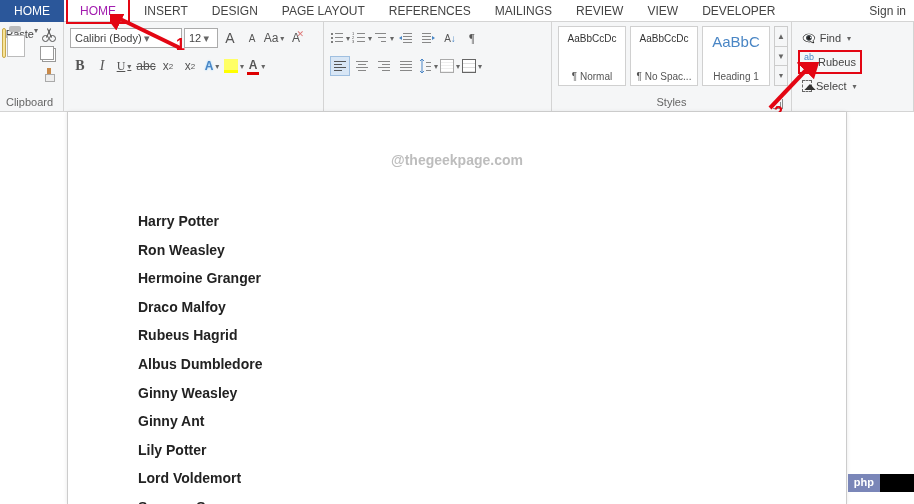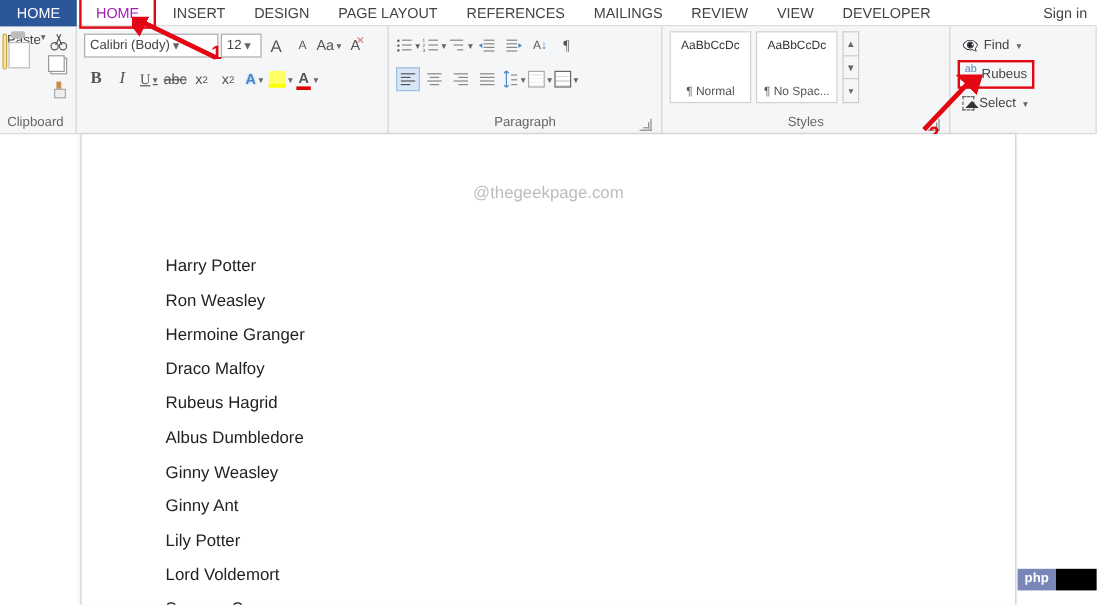--- a/index.html
+++ b/index.html
@@ -84,21 +84,21 @@
 .replace-wrap { border: 2px solid #e30613; }
 .find-icn { font-size: 11px; }
 .sel-icn { width: 10px; height: 12px; border: 1px dashed #666; position: relative; }
 .sel-icn::after { content: ""; position: absolute; right: -3px; bottom: -3px; border: 4px solid transparent; border-top-color: #333; border-left-color: #333; transform: rotate(45deg); }
 
 
 .arrow { position: absolute; pointer-events: none; }
 .ann { position: absolute; color: #e30613; font-weight: bold; font-size: 16px; font-family: Arial; }
 
 
-.doc-area { position: absolute; top: 112px; left: 0; right: 0; bottom: 0; background: #fff; display: flex; justify-content: center; }
+.doc-area { position: absolute; top: 112px; left: 0; right: 0; bottom: 0; background: #fff; display: flex; justify-content: center; font-weight: bold; }
 .page { width: 780px; background: #fff; border-left: 1px solid #ccc; border-right: 1px solid #ccc; box-shadow: 0 0 4px rgba(0,0,0,0.1); padding: 40px 70px 0 70px; position: relative; margin-left: 0; }
 .watermark { text-align: center; color: #bdbdbd; font-size: 14px; margin-bottom: 40px; }
 .lines { font-size: 14px; color: #222; line-height: 1.9; }
 .lines div { margin-bottom: 2px; }
 
 
 .badge { position: absolute; right: 0; bottom: 12px; display: flex; height: 18px; }
 .badge-l { background: #7a86b8; color: #fff; font-weight: bold; font-size: 11px; padding: 2px 6px; }
 .badge-r { background: #000; width: 34px; }
 
@@ -283,33 +283,36 @@
             </svg>
           </div>
         <div class="sq small-dd">
             <div class="shade"></div>
           </div>
         <div class="sq small-dd">
             <div class="borders"></div>
           </div>
       </div>
     </div>
-    <div class="group-label"><span>Paragraph</span><span class="launcher"></span></div>
   </div>
 
   <div class="group g-styles">
     <div class="group-body">
       <div class="style-gallery">
         <div class="style-card">
           <div class="style-prev">AaBbCcDc</div>
           <div class="style-name">¶ Normal</div>
         </div>
         <div class="style-card">
           <div class="style-prev">AaBbCcDc</div>
           <div class="style-name">¶ No Spac...</div>
+        </div>
+        <div class="style-card">
+          <div class="style-prev blue">AaBbC</div>
+          <div class="style-name">Heading 1</div>
         </div>
         <div class="gallery-scroll">
           <div>▲</div>
           <div>▼</div>
           <div>▾</div>
         </div>
       </div>
     </div>
     <div class="group-label"><span>Styles</span><span class="launcher"></span></div>
   </div>

